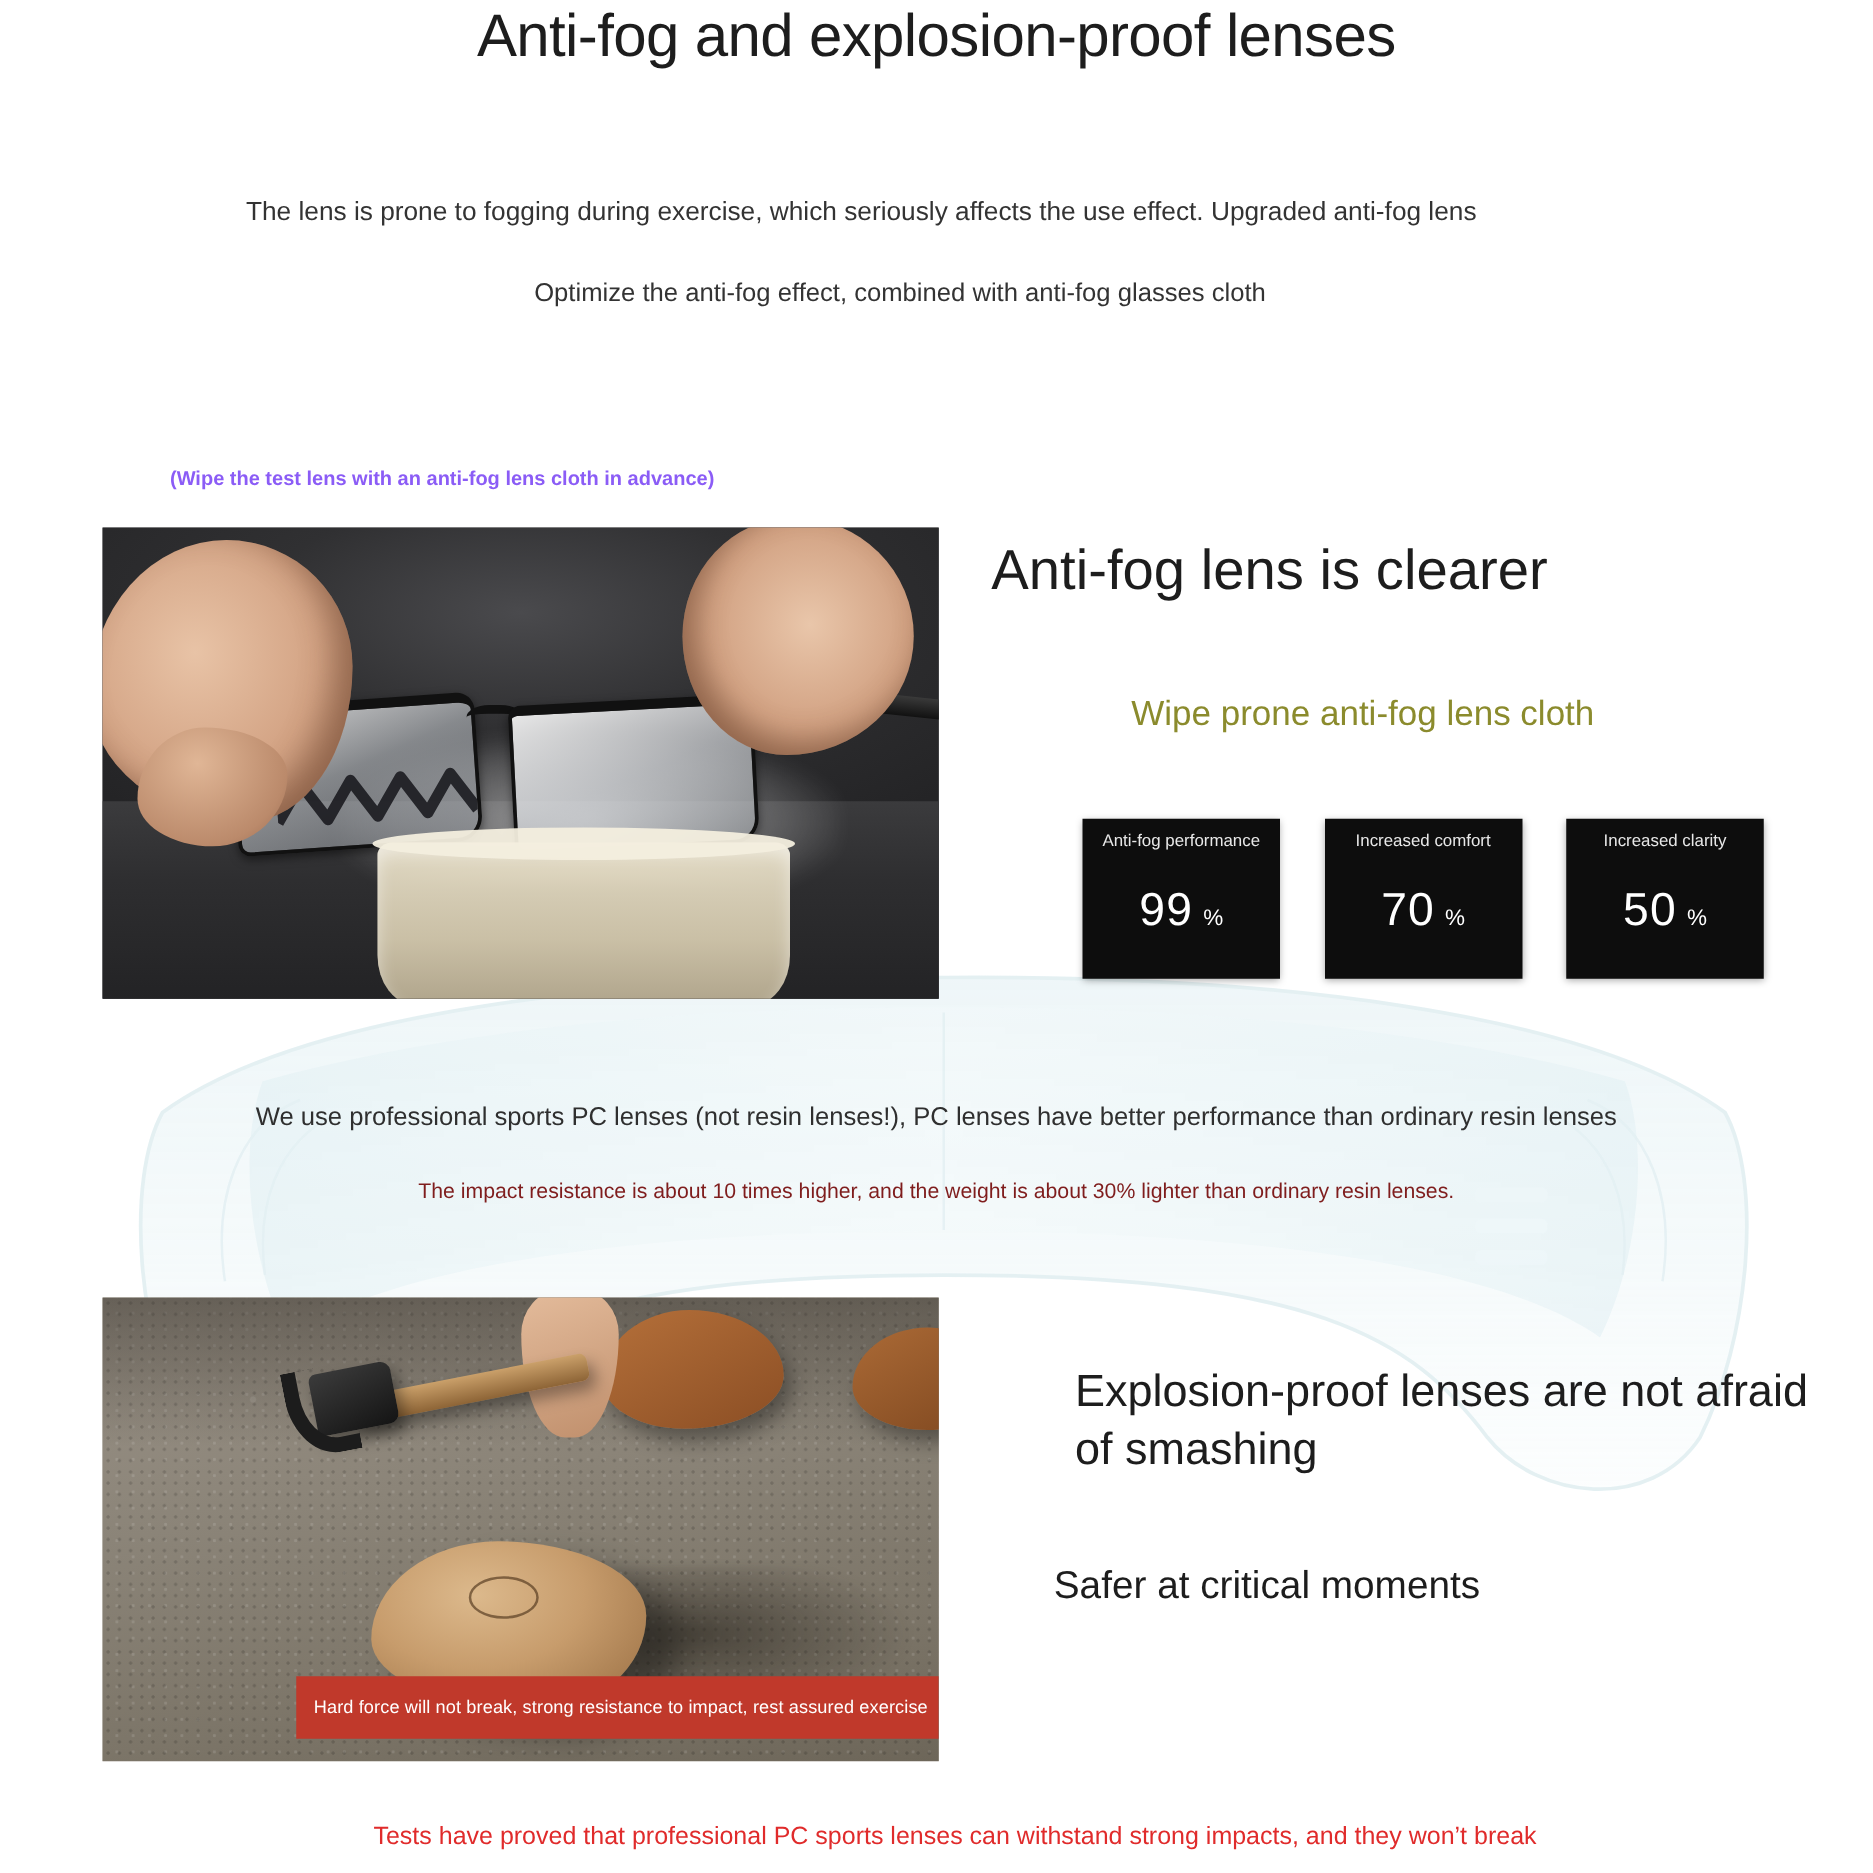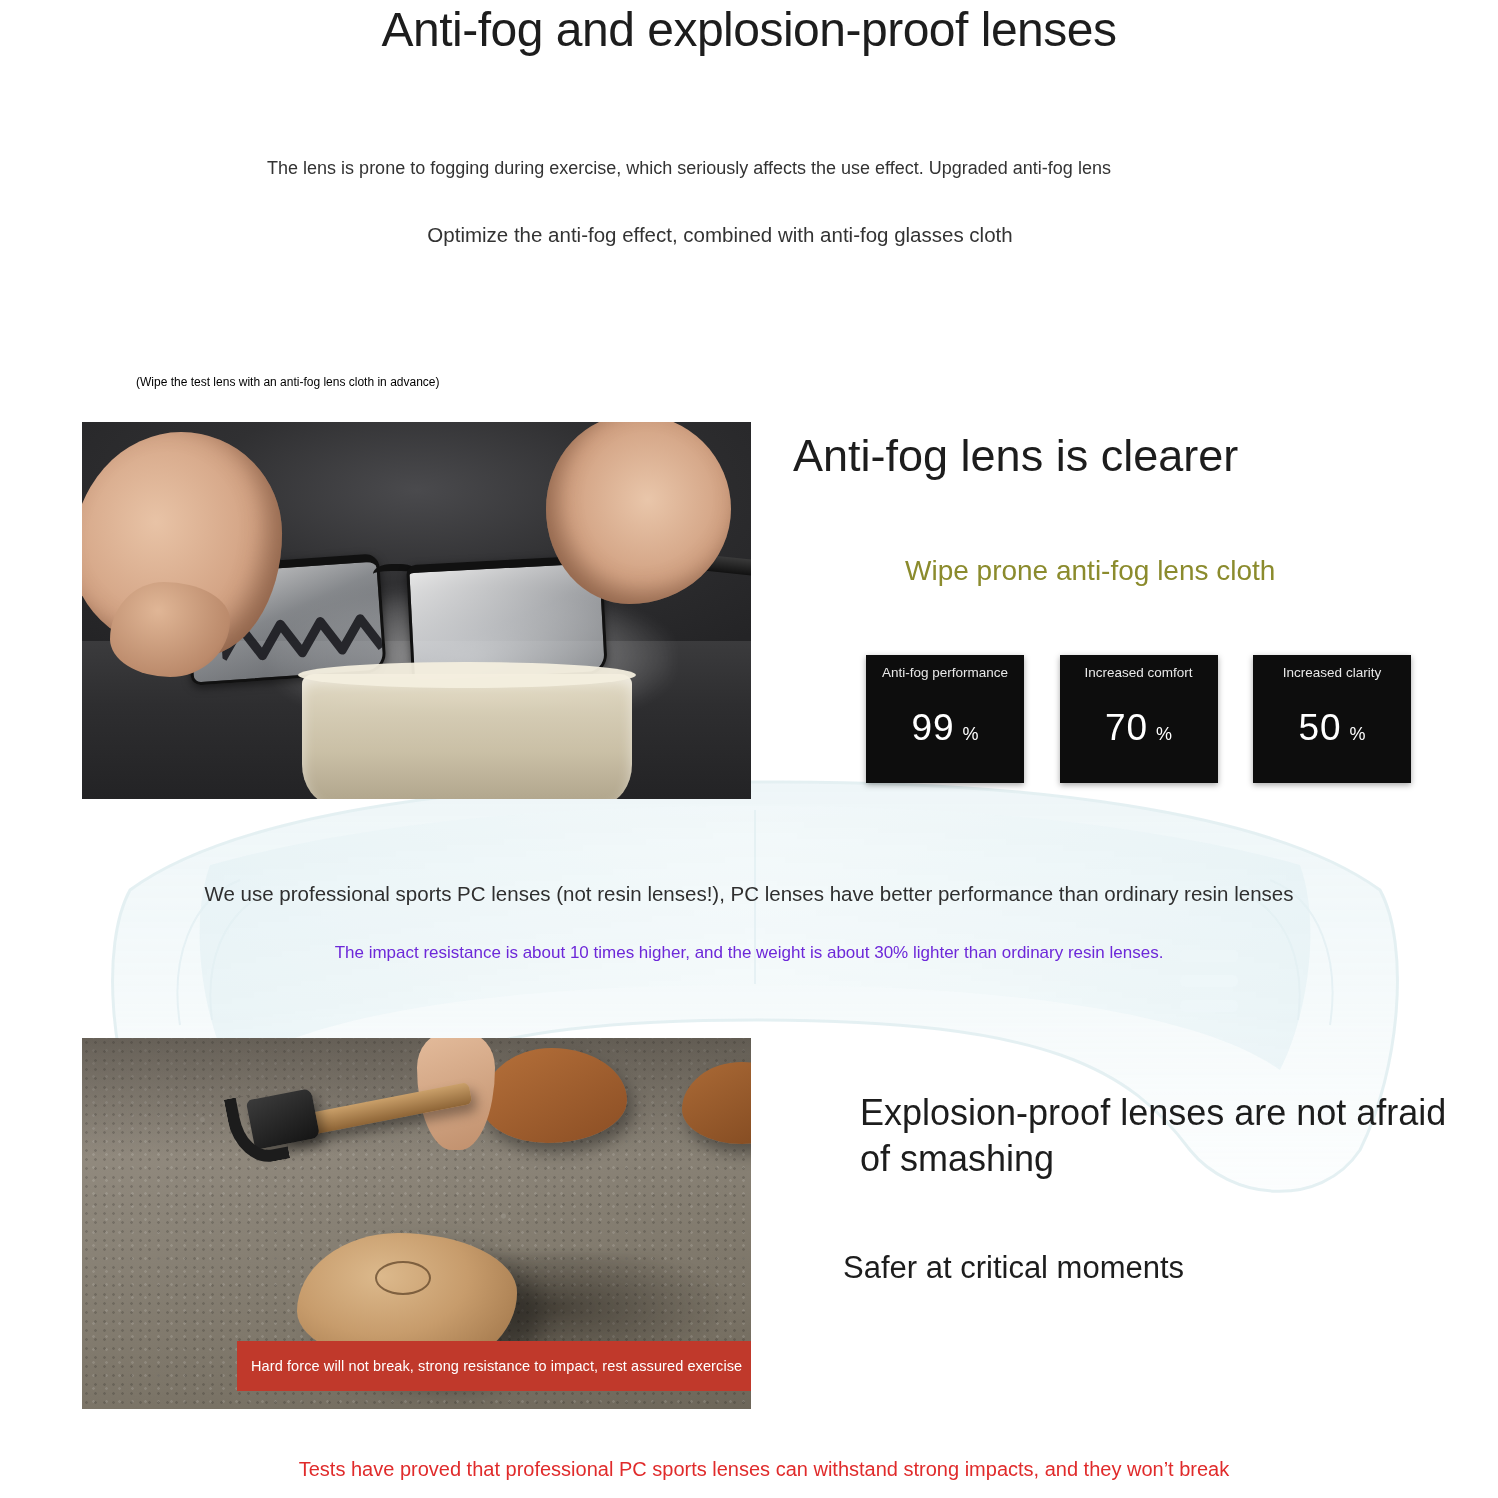--- a/index.html
+++ b/index.html
@@ -40,42 +40,43 @@
     letter-spacing: -0.5px;
     color: #1d1d1d;
     z-index: 3;
   }
   .intro-line1 {
     position: absolute;
     top: 158px;
     left: 0;
     width: 1378px;
     text-align: center;
-    font-size: 18px;
+    font-size: 21px;
     color: #333333;
     z-index: 3;
   }
   .intro-line2 {
     position: absolute;
     top: 223px;
     left: 0;
     width: 1440px;
     text-align: center;
     font-size: 20.5px;
     color: #333333;
     z-index: 3;
   }
 
   .note-red {
     position: absolute;
     top: 375px;
     left: 136px;
-    font-size: 12px;
-    color: #000000;
-    z-index: 3;
+    font-size: 16px;
+    color: #8b5cf6;
+    z-index: 3;
+    font-weight: bold;
   }
 
   
   .photo-fog {
     position: absolute;
     left: 82px;
     top: 422px;
     width: 669px;
     height: 377px;
     z-index: 2;
@@ -241,21 +242,21 @@
     font-size: 20.5px;
     color: #2f2f2f;
     z-index: 3;
   }
   .mid-line2 {
     position: absolute;
     top: 943px;
     left: 0; width: 1498px;
     text-align: center;
     font-size: 17px;
-    color: #6d28d9;
+    color: #7f1d1d;
     z-index: 3;
   }
 
   
   .photo-smash {
     position: absolute;
     left: 82px;
     top: 1038px;
     width: 669px;
     height: 371px;

